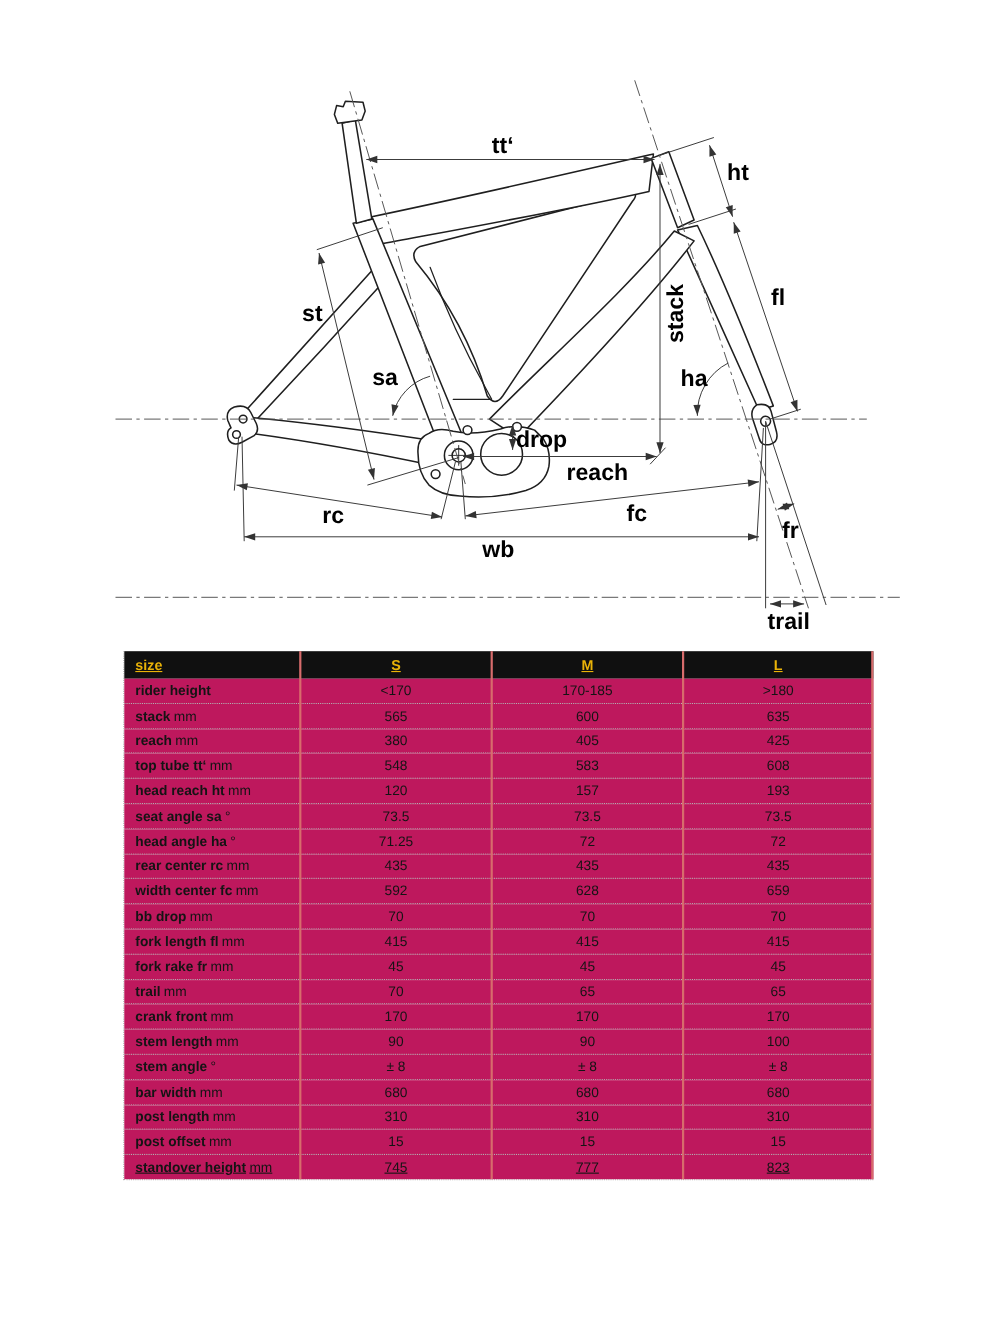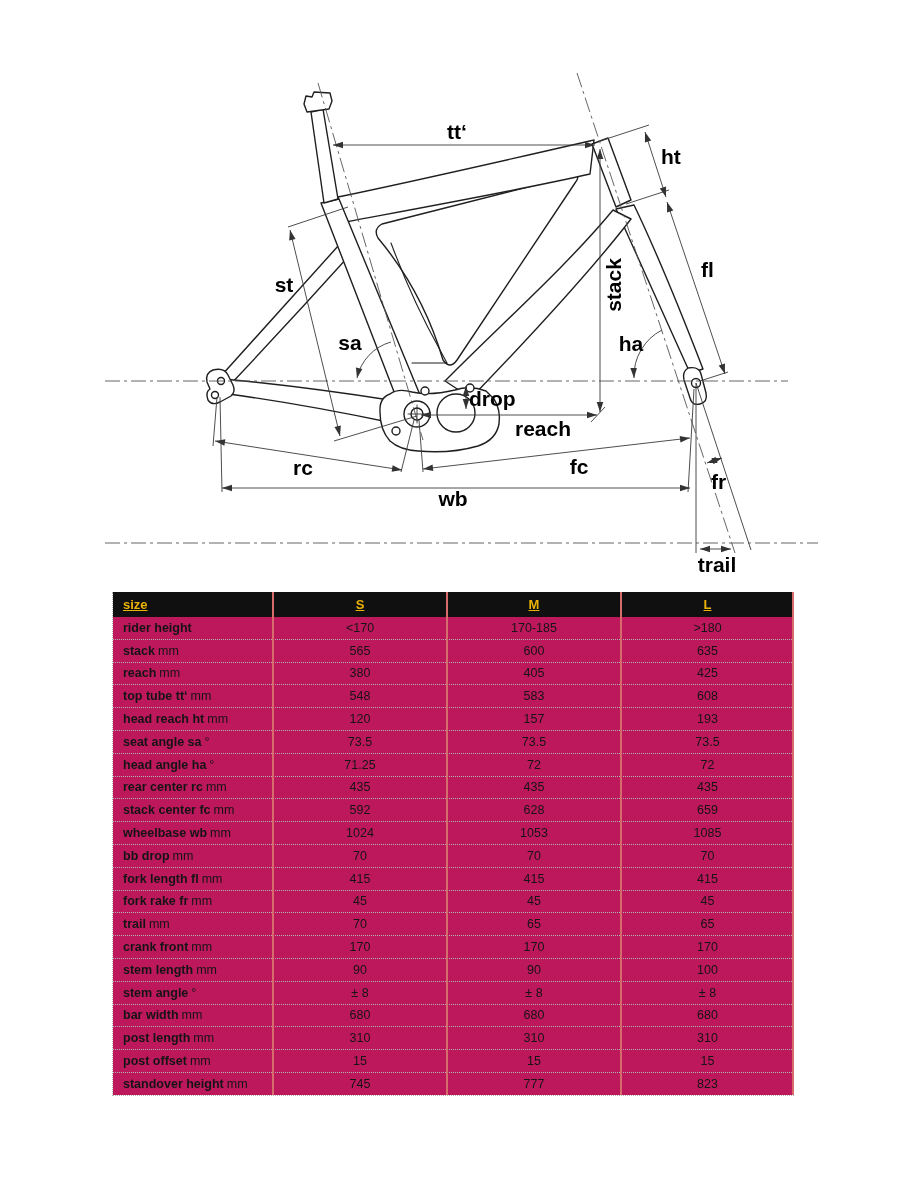--- a/index.html
+++ b/index.html
@@ -4,21 +4,21 @@
 <style>
   html,body{margin:0;padding:0;background:#fff;}
   body{width:900px;height:1200px;position:relative;font-family:"Liberation Sans",sans-serif;}
   .diagram{position:absolute;top:0;left:0;}
   .dim-label{font-family:"Liberation Sans",sans-serif;font-weight:bold;font-size:21px;fill:#000;}
   .geo{position:absolute;left:112px;top:592px;width:681px;}
   .geo-title{font-size:15px;font-weight:bold;color:#111;height:16px;margin-bottom:12px;}
   .tbl{position:relative;width:681px;border-left:1px dotted #b3b3b3;border-bottom:1px dotted #b3b3b3;}
   .hrow{display:grid;grid-template-columns:160px 174px 174px 173px;background:#101010;color:#eab308;height:25px;align-items:center;font-size:13px;font-weight:bold;text-decoration:underline;}
   .row{display:grid;grid-template-columns:160px 174px 174px 173px;height:21.8px;align-items:center;font-size:12.5px;color:#141414;border-bottom:1px dotted #b3b3b3;background:#be185d;}
-  .row:last-child{border-bottom:none;}
+  .row:last-child{border-bottom:none;text-decoration:underline;}
   .cell.lbl{padding-left:10px;white-space:nowrap;}
   .cell.lbl .b{font-weight:bold;}
   .cell.lbl .u{font-weight:normal;margin-left:3px;}
   .cell.val{text-align:center;}
   .hcell{padding-left:10px;}
   .hcell.c{padding-left:0;text-align:center;}
   .vline{position:absolute;top:0;bottom:0;width:2px;z-index:5;}
 </style>
 </head>
 <body>
@@ -191,30 +191,24 @@
           <div class="cell val">72</div>
           <div class="cell val">72</div>
         </div>
         <div class="row">
           <div class="cell lbl"><span class="b">rear center rc</span><span class="u">mm</span></div>
           <div class="cell val">435</div>
           <div class="cell val">435</div>
           <div class="cell val">435</div>
         </div>
         <div class="row">
-          <div class="cell lbl"><span class="b">stack center fc</span><span class="u">mm</span></div>
+          <div class="cell lbl"><span class="b">width center fc</span><span class="u">mm</span></div>
           <div class="cell val">592</div>
           <div class="cell val">628</div>
           <div class="cell val">659</div>
-        </div>
-        <div class="row">
-          <div class="cell lbl"><span class="b">wheelbase wb</span><span class="u">mm</span></div>
-          <div class="cell val">1024</div>
-          <div class="cell val">1053</div>
-          <div class="cell val">1085</div>
         </div>
         <div class="row">
           <div class="cell lbl"><span class="b">bb drop</span><span class="u">mm</span></div>
           <div class="cell val">70</div>
           <div class="cell val">70</div>
           <div class="cell val">70</div>
         </div>
         <div class="row">
           <div class="cell lbl"><span class="b">fork length fl</span><span class="u">mm</span></div>
           <div class="cell val">415</div>

